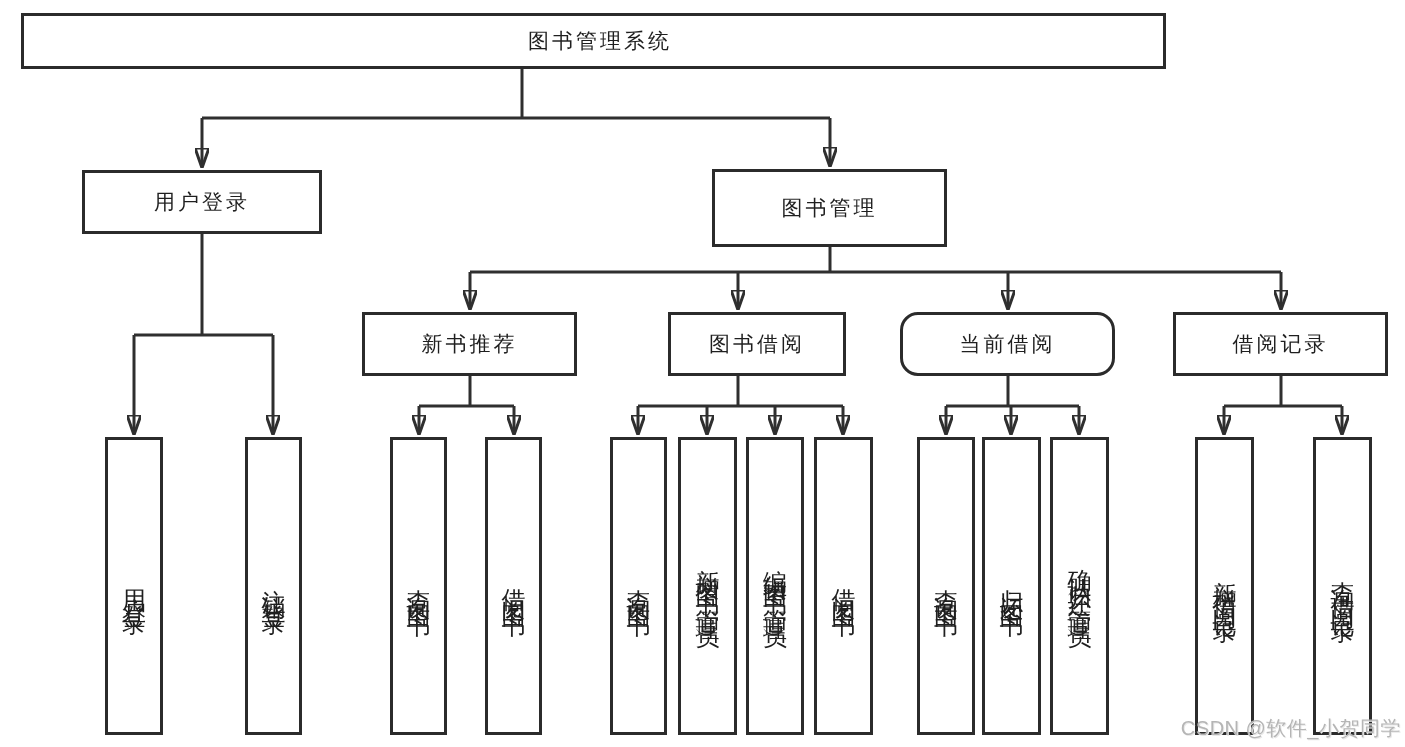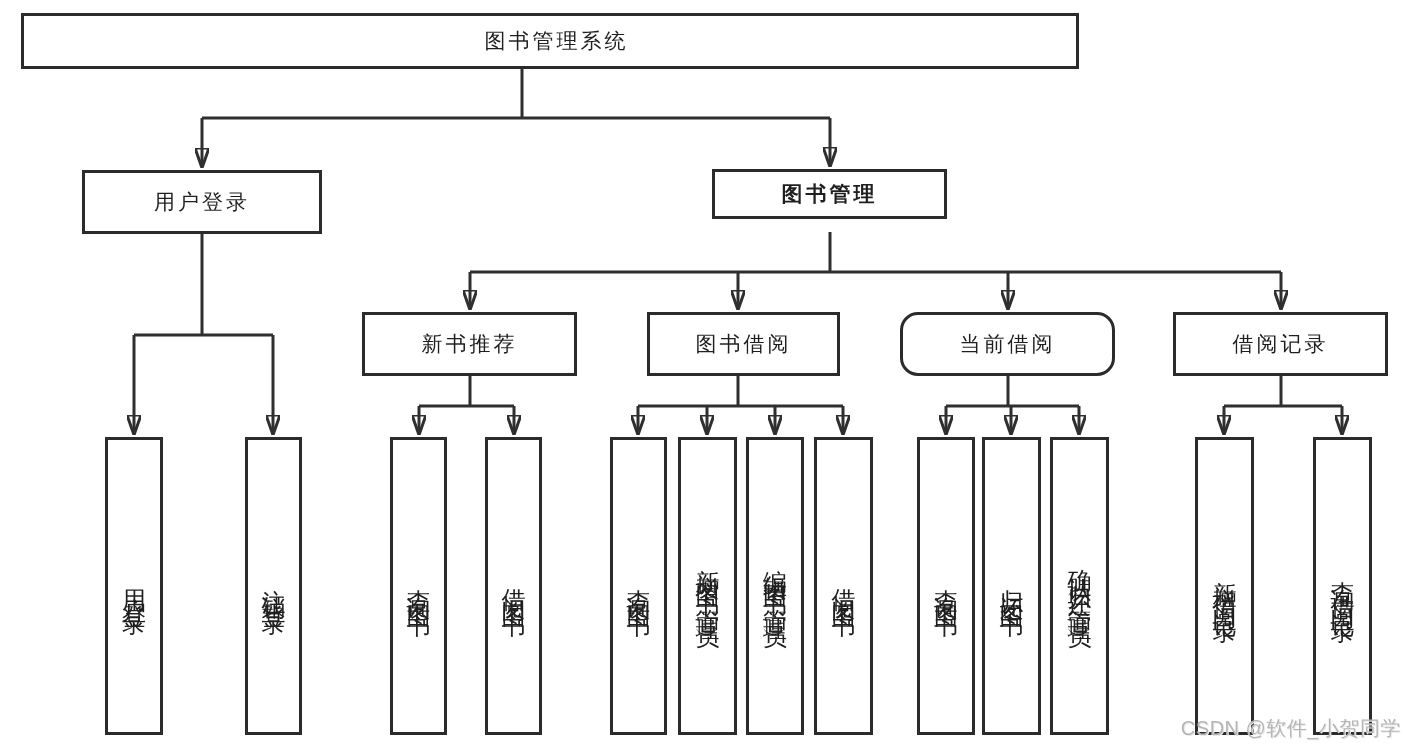--- a/index.html
+++ b/index.html
@@ -122,27 +122,27 @@
     </g>
 
     <g>
       <path d="M1281,376 V406"></path>
       <path d="M1224,406 H1342"></path>
       <path d="M1224,406 V434" marker-end="url(#arrow)"></path>
       <path d="M1342,406 V434" marker-end="url(#arrow)"></path>
     </g>
   </svg>
 
-  <div class="node" style="left:21px;top:13px;width:1058px;height:56px;padding-left:13px;">图书管理系统</div>
+  <div class="node" style="left:21px;top:13px;width:1145px;height:56px;padding-left:13px;">图书管理系统</div>
 
   <div class="node" style="left:82px;top:170px;width:240px;height:64px;">用户登录</div>
-  <div class="node" style="left:712px;top:169px;width:235px;height:50px;font-weight:bold;">图书管理</div>
+  <div class="node" style="left:712px;top:169px;width:235px;height:78px;">图书管理</div>
 
   <div class="node" style="left:362px;top:312px;width:215px;height:64px;">新书推荐</div>
-  <div class="node" style="left:647px;top:312px;width:193px;height:64px;">图书借阅</div>
+  <div class="node" style="left:668px;top:312px;width:178px;height:64px;">图书借阅</div>
   <div class="node" style="left:900px;top:312px;width:215px;height:64px;border-radius:18px;">当前借阅</div>
   <div class="node" style="left:1173px;top:312px;width:215px;height:64px;">借阅记录</div>
 
   <div class="leaf" style="left:105px;width:58px;">
     <span>用户登录</span>
   </div>
   <div class="leaf" style="left:245px;width:57px;">
     <span>注销登录</span>
   </div>
 

